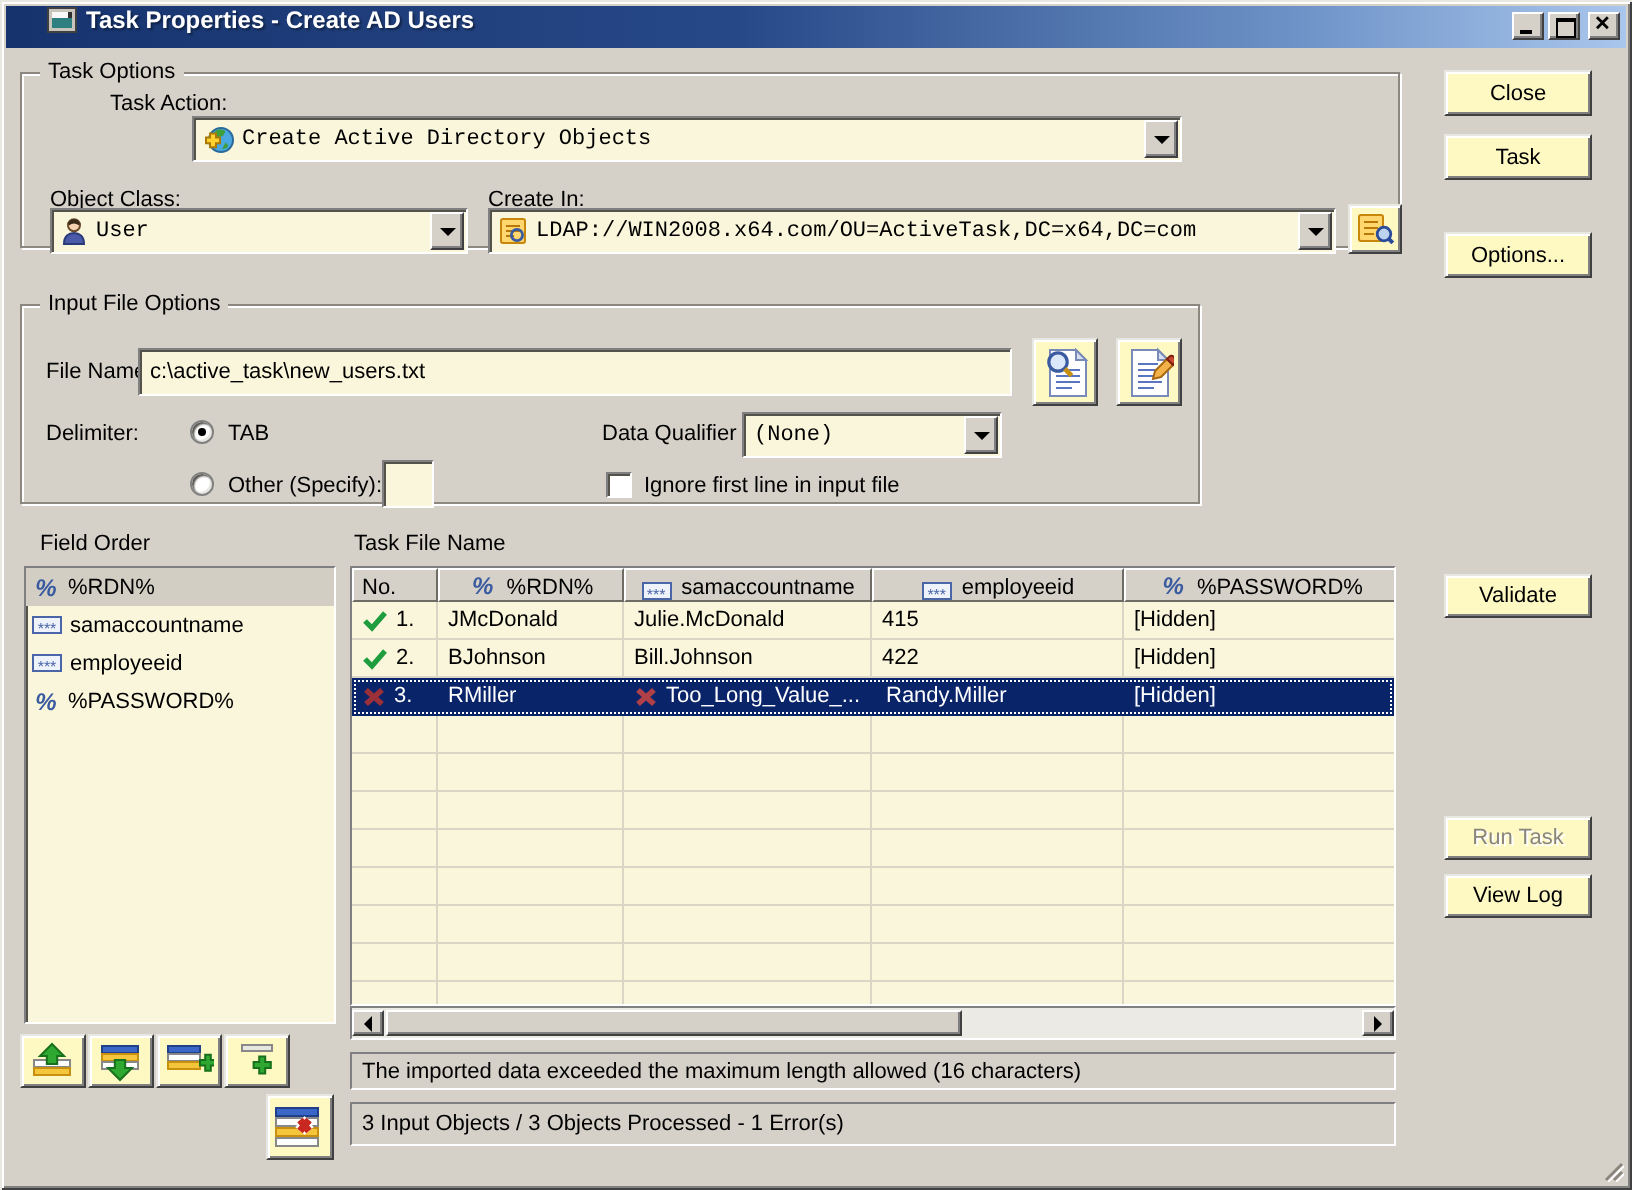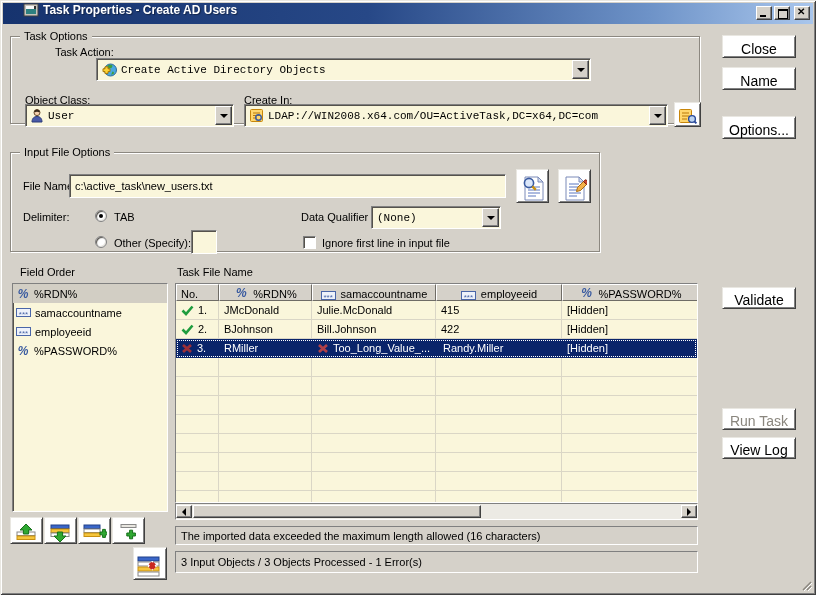--- a/index.html
+++ b/index.html
@@ -55,24 +55,24 @@
     flex:none; width:17px; align-self:stretch; margin:1px; background:#D5D1C9;
     border:1px solid; border-color:#FFF #404040 #404040 #FFF;
     box-shadow: inset -1px -1px 0 #808080;
     display:flex; align-items:center; justify-content:center; cursor:default;
   }
   .arrow-down::before { content:""; display:block; width:0; height:0;
     border-left:4px solid transparent; border-right:4px solid transparent; border-top:4px solid #000; }
 
   
   .btn {
-    position:absolute; background:#ffffff; text-align:center; font-size:14px;
+    position:absolute; background:#fef9c3; text-align:center; font-size:11px;
     border:1px solid; border-color:#E9E7E1 #404040 #404040 #E9E7E1;
     box-shadow: inset 1px 1px 0 #FFF, inset -1px -1px 0 #808080;
-    display:flex; align-items:flex-end; justify-content:center; cursor:default;
+    display:flex; align-items:center; justify-content:center; cursor:default;
   }
   .btn.disabled { color:#8A867E; text-shadow:1px 1px 0 #FFF; }
 
   .icon-btn { padding:0; }
 
   
   .radio { position:absolute; width:12px; height:12px; border-radius:50%;
     background:#FFF; border:1px solid #808080;
     box-shadow: inset 1px 1px 1px #55524C, inset -1px -1px 0 #E8E6E0; }
   .radio.checked::after { content:""; position:absolute; left:3px; top:3px; width:4px; height:4px;
@@ -203,21 +203,21 @@
             <path d="M16.4 13.4l2 2" stroke="#2A4A9A" stroke-width="2"></path>
           </svg>
       </span>
     </div>
   </div>
 
   <div class="btn" style="left:722px; top:35px; width:74px; height:23px;">
       <span>Close</span>
     </div>
   <div class="btn" style="left:722px; top:67px; width:74px; height:23px;">
-      <span>Name</span>
+      <span>Task</span>
     </div>
   <div class="btn" style="left:722px; top:116px; width:74px; height:23px;">
       <span>Options...</span>
     </div>
   <div class="btn" style="left:722px; top:287px; width:74px; height:22px;">
       <span>Validate</span>
     </div>
   <div class="btn disabled" style="left:722px; top:408px; width:74px; height:22px;">
       <span>Run Task</span>
     </div>

